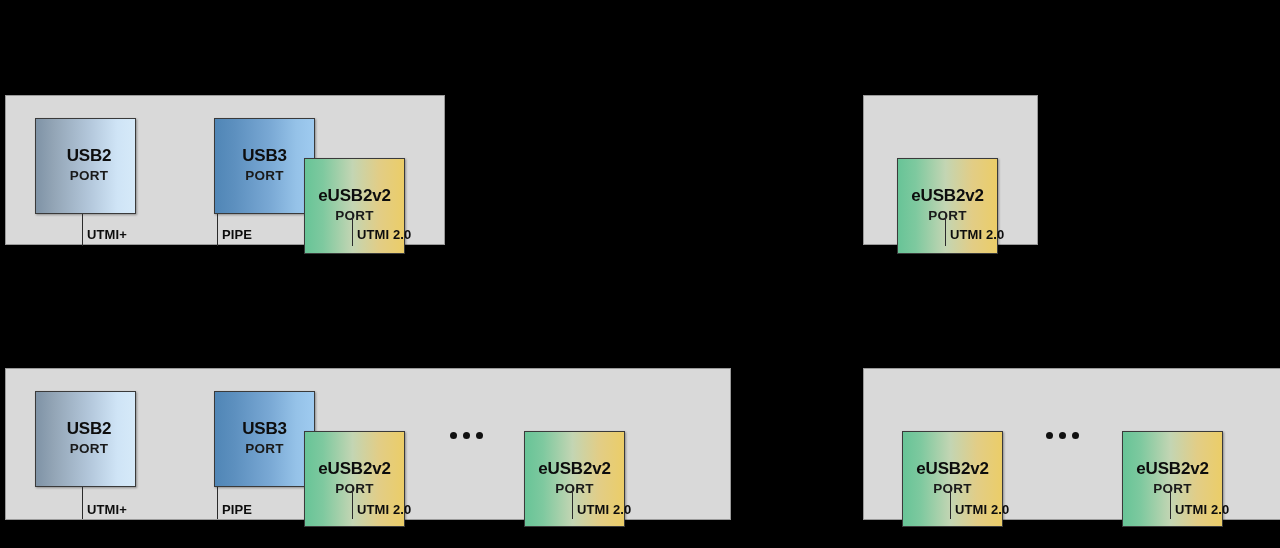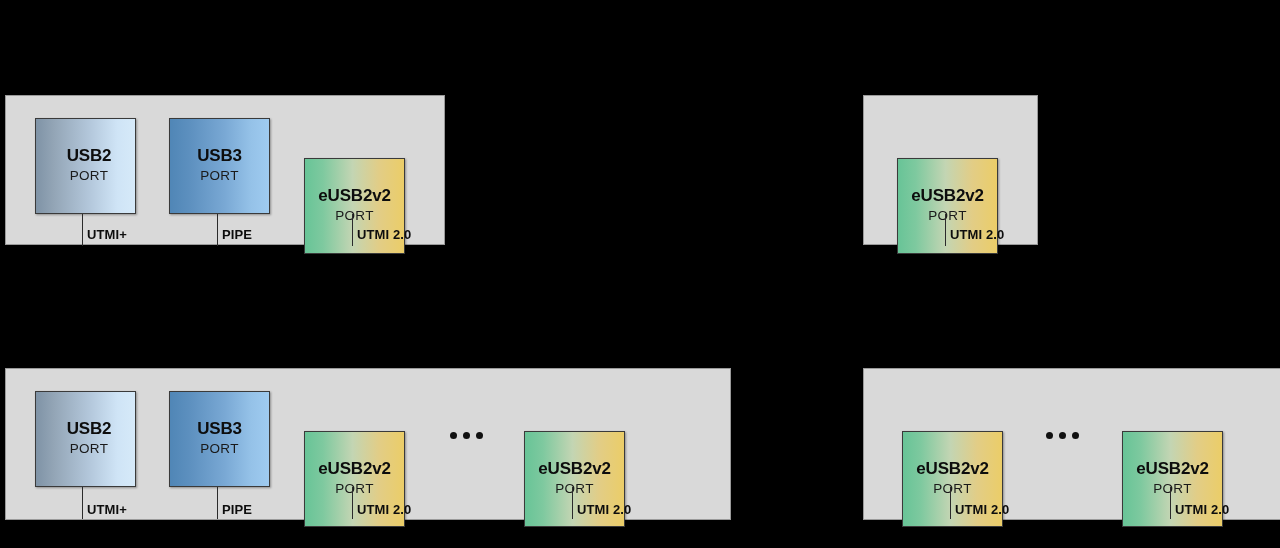--- a/index.html
+++ b/index.html
@@ -39,35 +39,36 @@
   .port-box .title {
     font-size: 17px;
     font-weight: bold;
     color: #0d0d0d;
     line-height: 1.05;
     letter-spacing: -0.2px;
     white-space: nowrap;
   }
   .port-box .subtitle {
     font-size: 13.5px;
-    font-weight: normal;
+    font-weight: bold;
     color: #1a1a1a;
     line-height: 1.3;
     margin-top: 2px;
     letter-spacing: 0.3px;
     white-space: nowrap;
   }
 
   
   .grad-usb2 {
     background: linear-gradient(to right, #7f93a6 0%, #93a5b6 18%, #b4c8dc 55%, #cfe4f6 82%, #d6eaf9 100%);
     padding-left: 7px;
   }
   .grad-usb3 {
     background: linear-gradient(to right, #5086b6 0%, #5d90bf 20%, #79a8d4 55%, #95c2e8 82%, #9fcbf0 100%);
+    margin-left: 45px;
   }
   .grad-eusb2v2 {
     background: linear-gradient(to right, #68c497 0%, #7ec99f 18%, #c3d5b3 48%, #e2cd86 75%, #ebcd68 100%);
     margin-top: 40px;
   }
 
   
   .leader {
     position: absolute;
     width: 1px;

